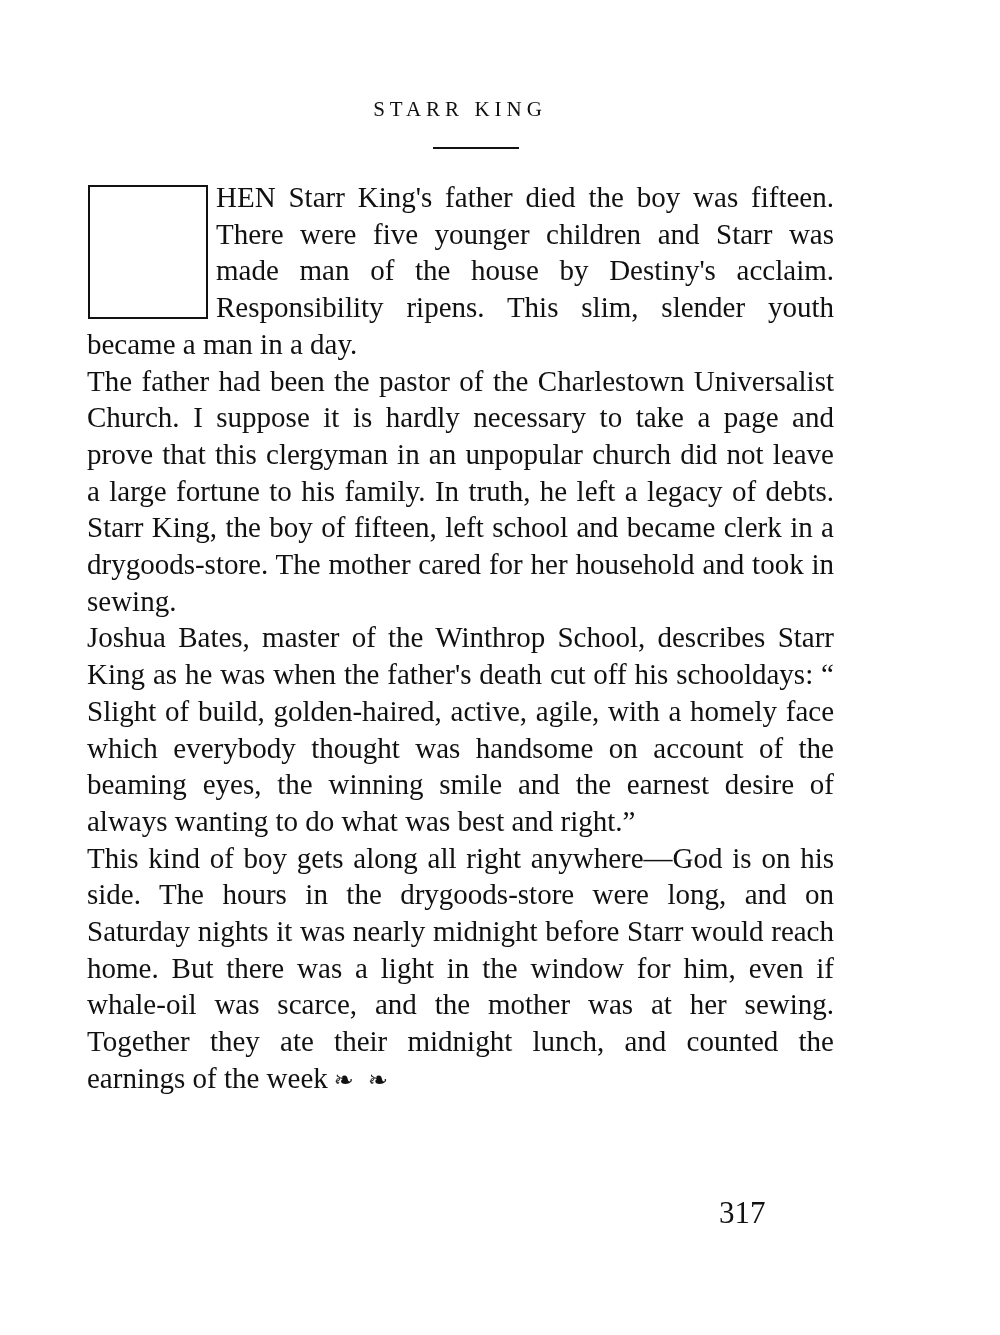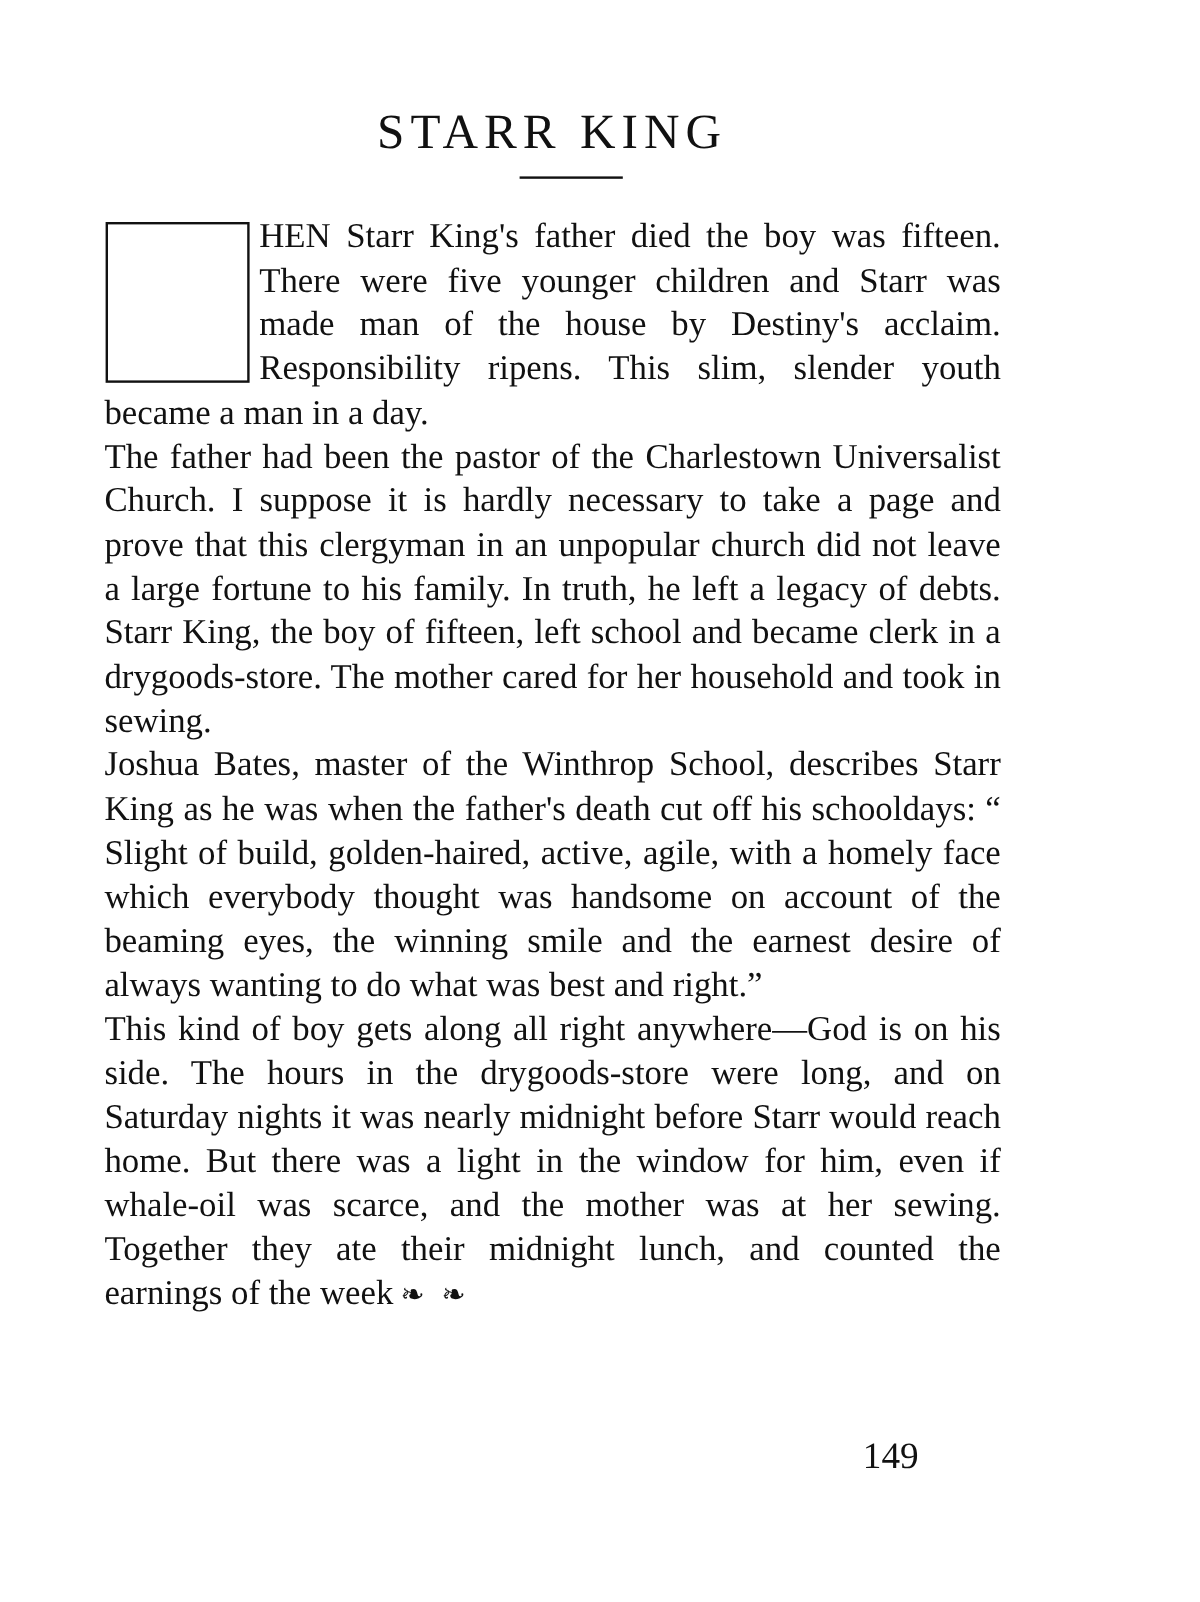--- a/index.html
+++ b/index.html
@@ -14,21 +14,21 @@
       overflow: hidden;
       font-family: "Liberation Serif", "DejaVu Serif", serif;
       color: #111111;
     }
     .page-title {
       position: absolute;
       top: 88px;
       left: 0;
       width: 920px;
       text-align: center;
-      font-size: 41px;
+      font-size: 21px;
       letter-spacing: 5px;
       font-weight: normal;
       margin: 0;
       line-height: 42px;
     }
     .title-rule {
       position: absolute;
       top: 147px;
       left: 433px;
       width: 86px;
@@ -120,13 +120,13 @@
       </span>
     </span><span>HEN</span><span> Starr King's father died the boy was fifteen. There were five younger children and Starr was made man of the house by Destiny's acclaim. Responsibility ripens. This slim, slender youth became a man in a day.</span>
   </p>
   <p class="para">The father had been the pastor of the Charlestown Universalist Church. I suppose it is hardly necessary to take a page and prove that this clergyman in an unpopular church did not leave a large fortune to his family. In truth, he left a legacy of debts. Starr King, the boy of fifteen, left school and became clerk in a drygoods-store. The mother cared for her household and took in sewing.</p>
   <p class="para">Joshua Bates, master of the Winthrop School, describes Starr King as he was when the father's death cut off his schooldays: “ Slight of build, golden-haired, active, agile, with a homely face which everybody thought was handsome on account of the beaming eyes, the winning smile and the earnest desire of always wanting to do what was best and right.”</p>
   <p class="para">
     <span>This kind of boy gets along all right anywhere—God is on his side. The hours in the drygoods-store were long, and on Saturday nights it was nearly midnight before Starr would reach home. But there was a light in the window for him, even if whale-oil was scarce, and the mother was at her sewing. Together they ate their midnight lunch, and counted the earnings of the week</span><span class="ornament">❧ ❧</span>
   </p>
 </div>
 
-<div class="page-number">149</div>
+<div class="page-number">317</div>
 
 </body></html>

